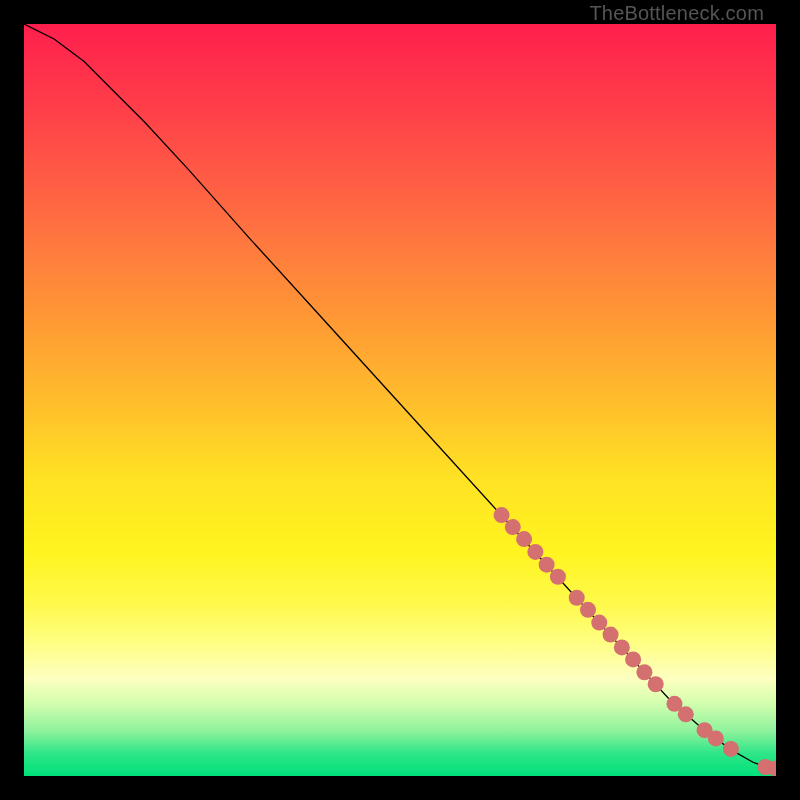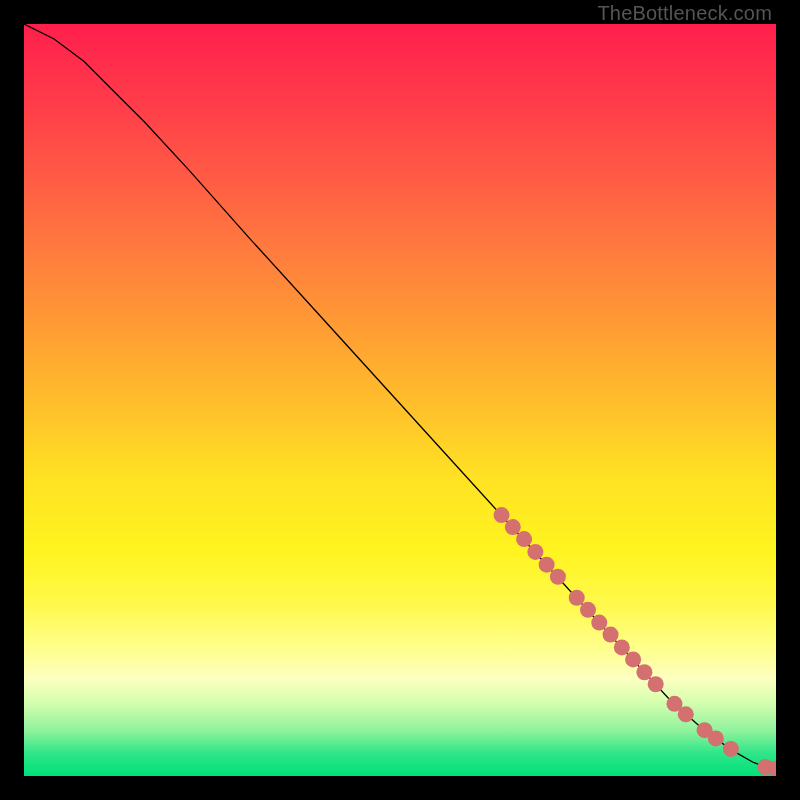--- a/index.html
+++ b/index.html
@@ -38,21 +38,21 @@
       #fdffc0 87%,
       #d8ffb0 90%,
       #8ff29c 94%,
       #2ee688 97%,
       #00e07a 100%
     );
   }
   .attribution {
     position: absolute;
     top: 2px;
-    right: 28px;
+    right: 36px;
     color: #555;
     font-size: 20px;
     font-weight: 400;
     letter-spacing: 0.2px;
     text-align: center;
   }
   svg.overlay {
     position: absolute;
     left: 0;
     top: 0;

